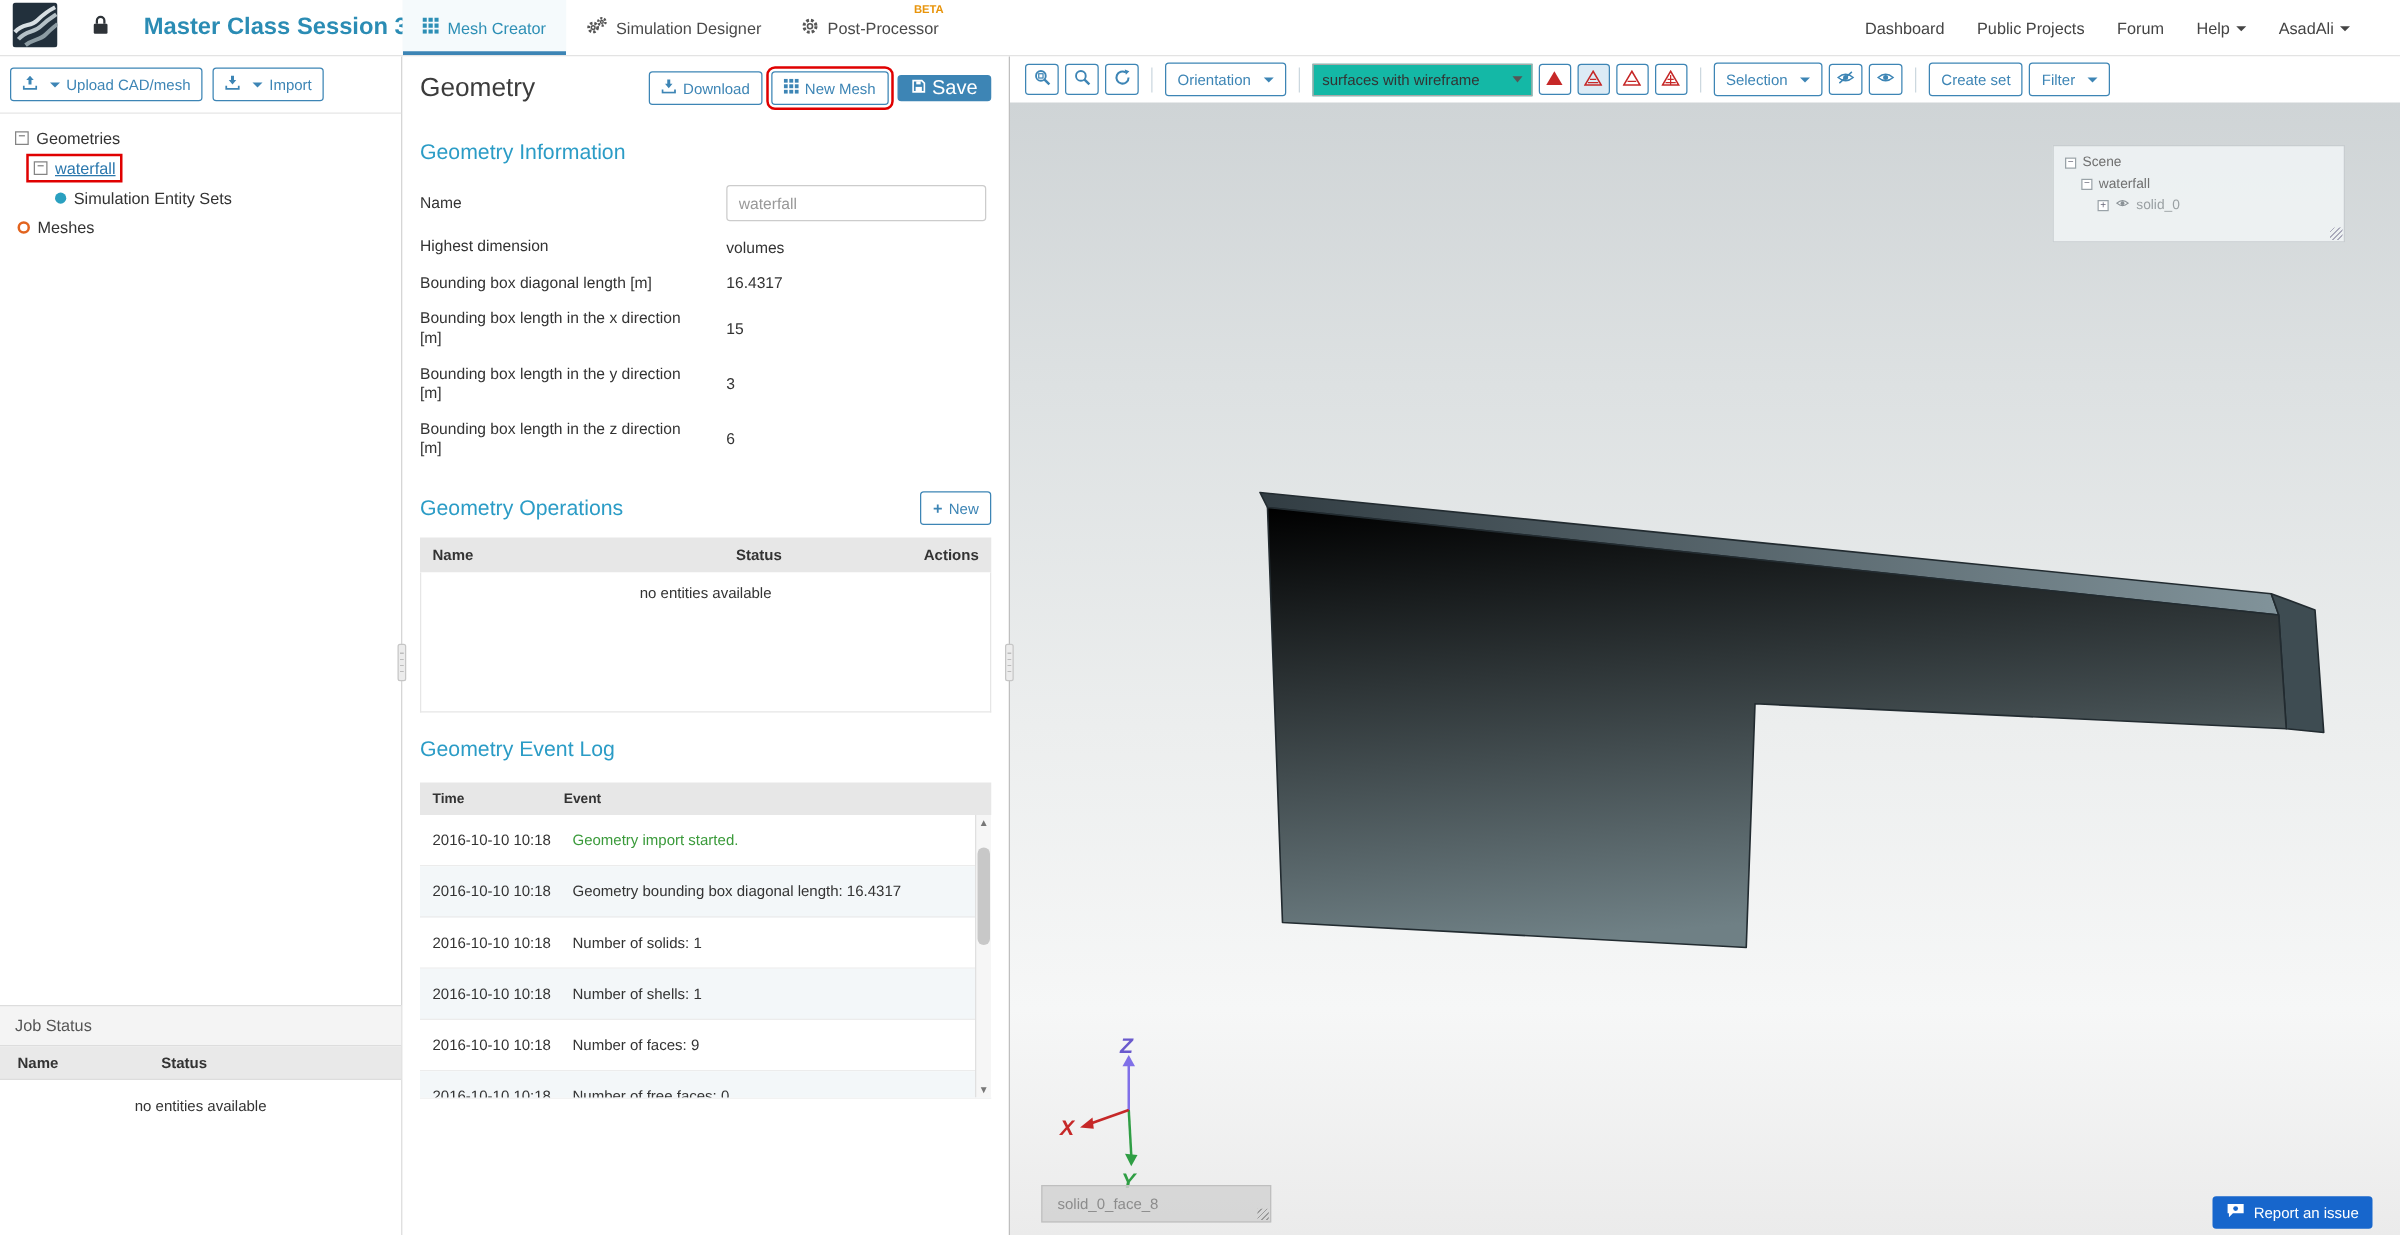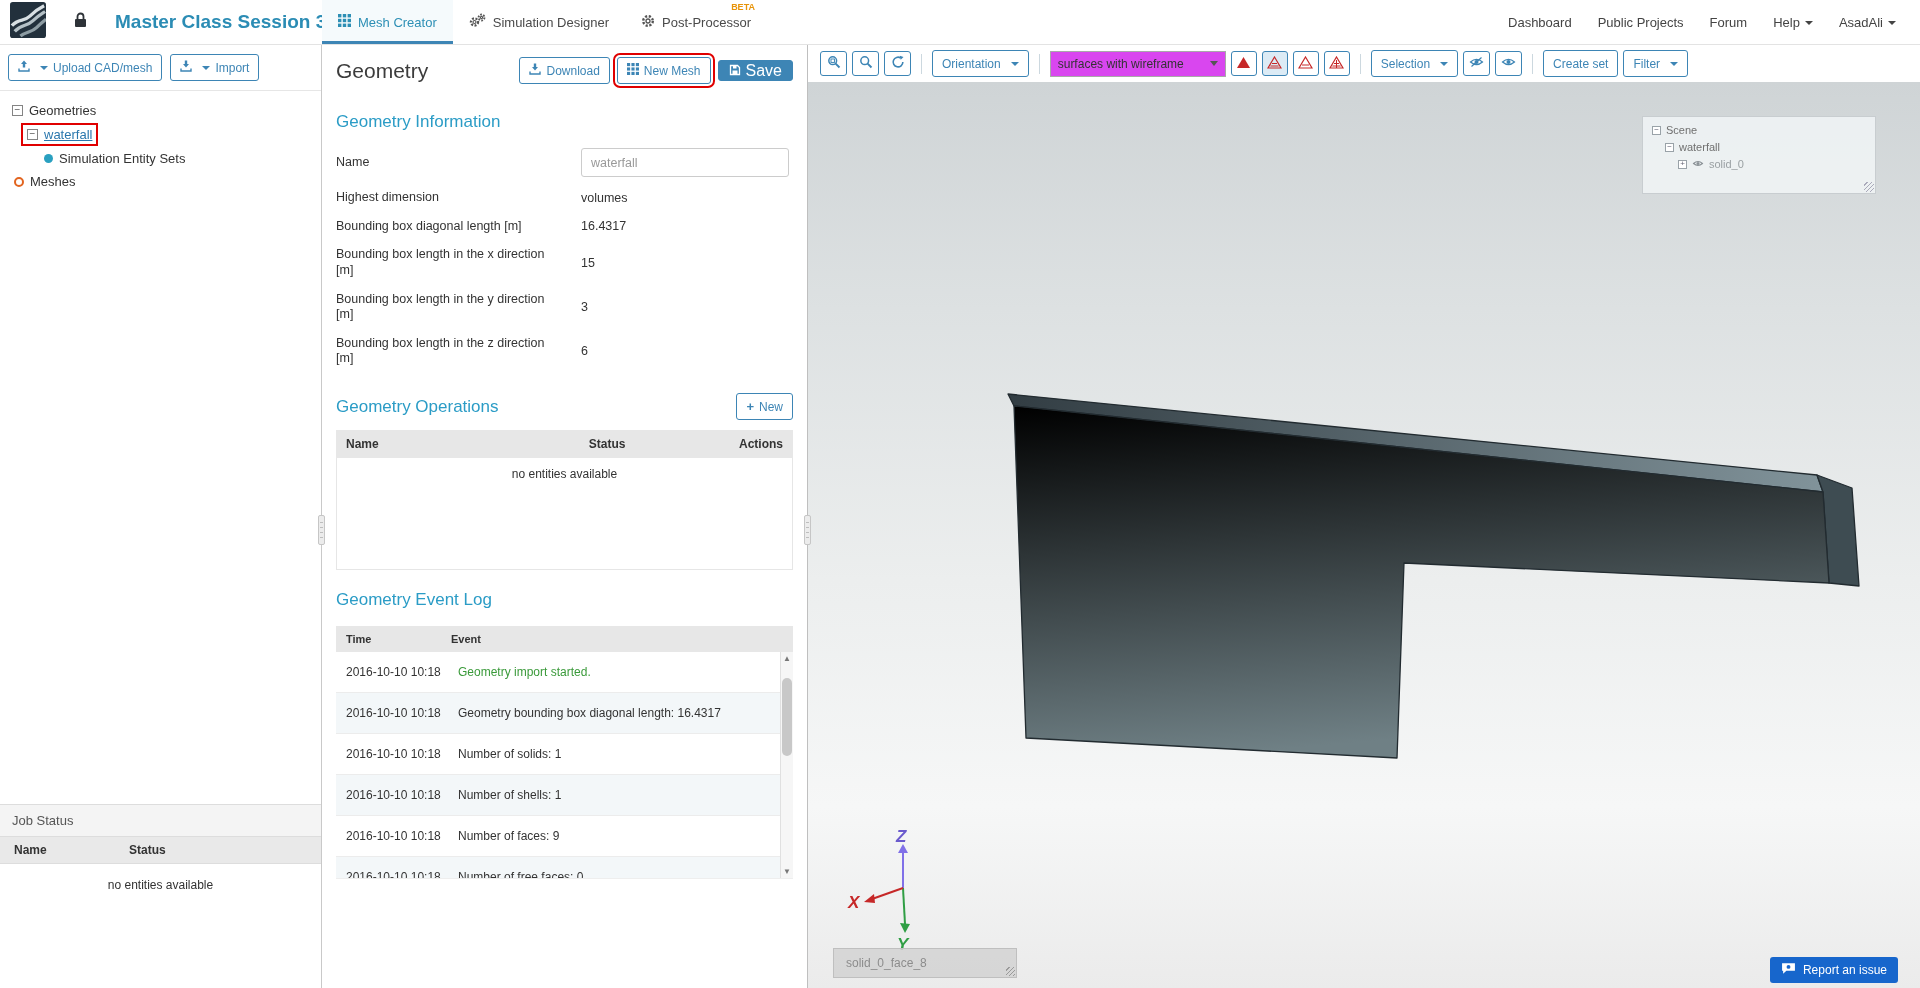--- a/index.html
+++ b/index.html
@@ -9,21 +9,21 @@
   
   .navbar { position: absolute; top:0; left:0; right:0; height:45px; background:#fff;
     border-bottom:1px solid #e3e3e3; display:flex; align-items:stretch; z-index:50; }
   .nav-left { display:flex; align-items:center; gap:27px; padding-left:10px; width:322px; flex:none; }
   .project-title { font-size:19px; font-weight:bold; color:#2b8cb4; white-space:nowrap; }
   .nav-tabs { display:flex; align-items:stretch; }
   .tab { position:relative; display:flex; align-items:center; gap:7px; padding:0 16px;
     font-size:13px; color:#4a4a4a; cursor:pointer; }
   .tab.active { color:#2d8fb5; background:#f5fafc; box-shadow: inset 0 -3px 0 #3d85b5; }
   .beta-badge { position:absolute; top:2px; right:12px; font-size:9px; font-weight:bold; color:#e8940a; }
-  .nav-right { margin-left:auto; display:flex; align-items:center; gap:26px; padding-right:24px;
+  .nav-right { margin-left:auto; display:flex; align-items:center; gap:26px; padding-right:40px;
     font-size:13px; color:#444; }
   .nav-link { cursor:pointer; white-space:nowrap; }
   .caret { display:inline-block; width:0; height:0; border-left:4px solid transparent;
     border-right:4px solid transparent; border-top:4px solid currentColor; margin-left:5px; vertical-align:middle; }
 
   
   .btn-outline { display:inline-flex; align-items:center; gap:5px; background:#fff;
     border:1px solid #3d85b5; color:#3d85b5; border-radius:3px; font-size:12px;
     padding:5px 9px; cursor:pointer; font-family:inherit; white-space:nowrap; height:27px; }
   .btn-solid { display:inline-flex; align-items:center; gap:5px; background:#3d85b5;
@@ -96,21 +96,21 @@
 
   
   .viewport { position:absolute; top:45px; left:808px; right:0; bottom:0; background:#fff; }
   .viewport-toolbar { height:37px; display:flex; align-items:center; gap:5px; padding:0 12px; background:#fff; }
   .icon-btn { width:27px; height:25px; border:1px solid #3d85b5; background:#fff; border-radius:3px;
     color:#3d85b5; display:inline-flex; align-items:center; justify-content:center; cursor:pointer; flex:none; }
   .tri-btn { width:26px; height:25px; border:1px solid #3d85b5; background:#fff; border-radius:3px;
     display:inline-flex; align-items:center; justify-content:center; cursor:pointer; flex:none; }
   .tri-btn.active { background:#dcebf5; }
   .vsep { width:1px; height:20px; background:#ccd8df; margin:0 5px; flex:none; }
-  .select-box { height:26px; width:176px; border:1px solid #a9a9a9; background:#d946ef; font-size:12px;
+  .select-box { height:26px; width:176px; border:1px solid #a9a9a9; background:#14b8a6; font-size:12px;
     color:#333; display:inline-flex; align-items:center; justify-content:space-between;
     padding:0 7px; cursor:pointer; flex:none; }
   .select-caret { width:0; height:0; border-left:4px solid transparent; border-right:4px solid transparent;
     border-top:5px solid #555; }
   .canvas { position:absolute; top:37px; left:0; right:0; bottom:0; overflow:hidden;
     background:linear-gradient(180deg,#cfd4d6 0%,#dde1e2 25%,#eceeee 55%,#f6f7f7 80%,#ebebeb 100%); }
   .model-svg { position:absolute; left:0; top:0; }
 
   .scene-tree { position:absolute; top:34px; right:44px; width:234px; height:78px;
     background:rgba(243,247,248,0.78); border:1px solid #c8cdd0; font-size:11px; color:#707070;

